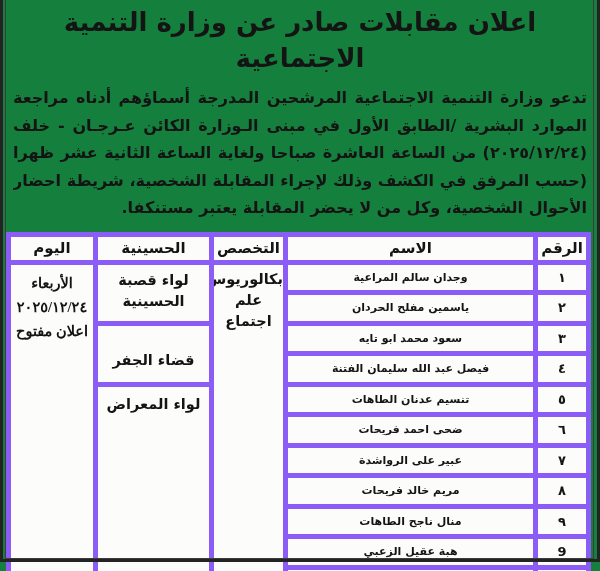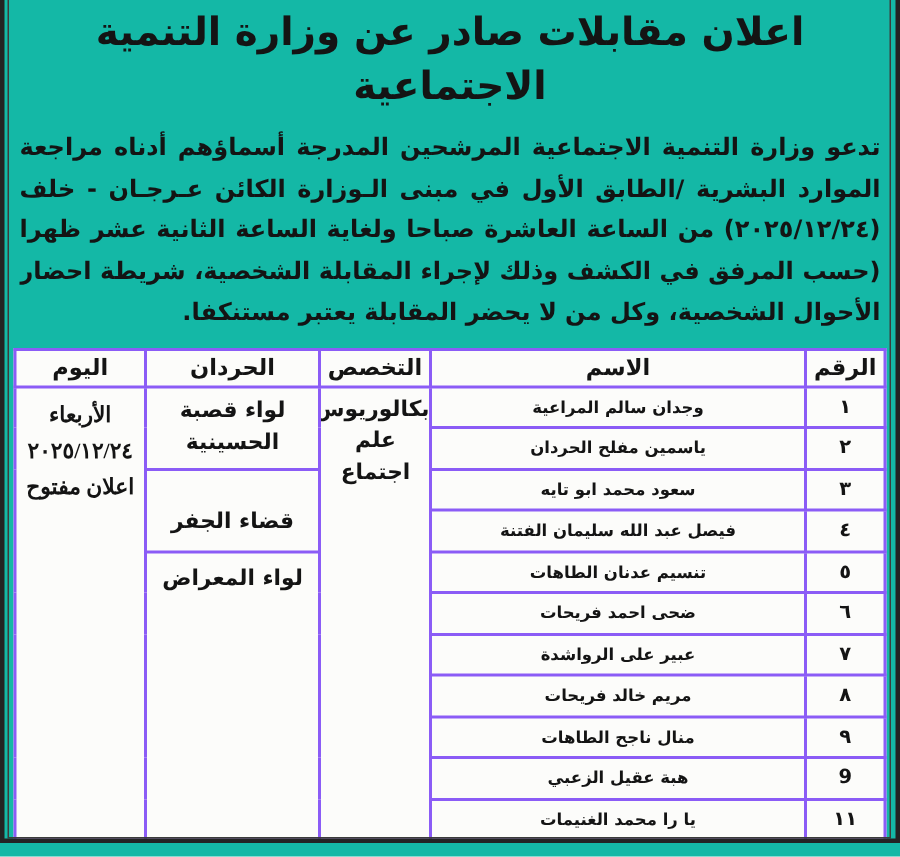--- a/index.html
+++ b/index.html
@@ -1,21 +1,21 @@
 <!DOCTYPE html>
 <html lang="ar"><head>
 <meta charset="utf-8">
 <style>
   html,body{margin:0;padding:0;}
   body{
     width:600px;height:571px;background:#ffffff;
     font-family:"DejaVu Sans",sans-serif;color:#141414;
     position:relative;overflow:hidden;
   }
-  .page{position:absolute;left:0;top:0;width:600px;height:571px;background:#14b8a6;}
+  .page{position:absolute;left:0;top:0;width:600px;height:571px;background:#15803d;}
   .frame-outer{
     position:absolute;left:0;top:-4px;width:600px;height:566px;
     border:3px solid #232323;box-sizing:border-box;pointer-events:none;
   }
   .frame-inner{
     position:absolute;left:5px;top:-2px;width:589px;height:561px;
     border:1px solid #3c3c3c;box-sizing:border-box;pointer-events:none;
   }
   .content{position:absolute;left:0;top:0;width:600px;direction:rtl;}
   .title{
@@ -27,21 +27,21 @@
     padding:8px 13px 0;font-size:16px;font-weight:700;
   }
   .pline{height:27.5px;line-height:27.5px;overflow:hidden;}
   .pline.just{text-align:justify;text-align-last:justify;}
   .pline.end{text-align:right;}
   table.cand{
     margin:10px 9px 0;width:582px;border-collapse:collapse;
     table-layout:fixed;background:#fcfcfa;
   }
   .cand th,.cand td{
-    border:2px solid #8b5cf6;padding:0;overflow:hidden;
+    border:5px solid #8b5cf6;padding:0;overflow:hidden;
     font-weight:700;text-align:center;
   }
   .cand th{height:23px;font-size:15px;}
   td.num{height:25.5px;font-size:13px;font-weight:700;}
   td.name{font-size:11px;}
   td.spec{vertical-align:top;padding-top:4px;font-size:14.5px;line-height:21px;}
   td.gov{vertical-align:top;font-size:14.5px;line-height:21px;}
   td.gov.g1{padding-top:5px;margin-top:48px;}
   td.gov.g2{padding-top:24px;}
   td.gov.g3{padding-top:7px;}
@@ -70,21 +70,21 @@
           <col style="width:250px">
           <col style="width:74px">
           <col style="width:116px">
           <col style="width:87px">
       </colgroup>
       <thead>
         <tr>
           <th>الرقم</th>
           <th>الاسم</th>
           <th>التخصص</th>
-          <th>الحردان</th>
+          <th>الحسينية</th>
           <th>اليوم</th>
         </tr>
       </thead>
       <tbody>
         <tr>
           <td class="num">١</td>
           <td class="name">وجدان سالم المراعية</td>
           <td class="spec" rowspan="11">بكالوريوس علم اجتماع</td>
           <td class="gov g1" rowspan="2">لواء قصبة الحسينية</td>
           <td class="day" rowspan="11">

